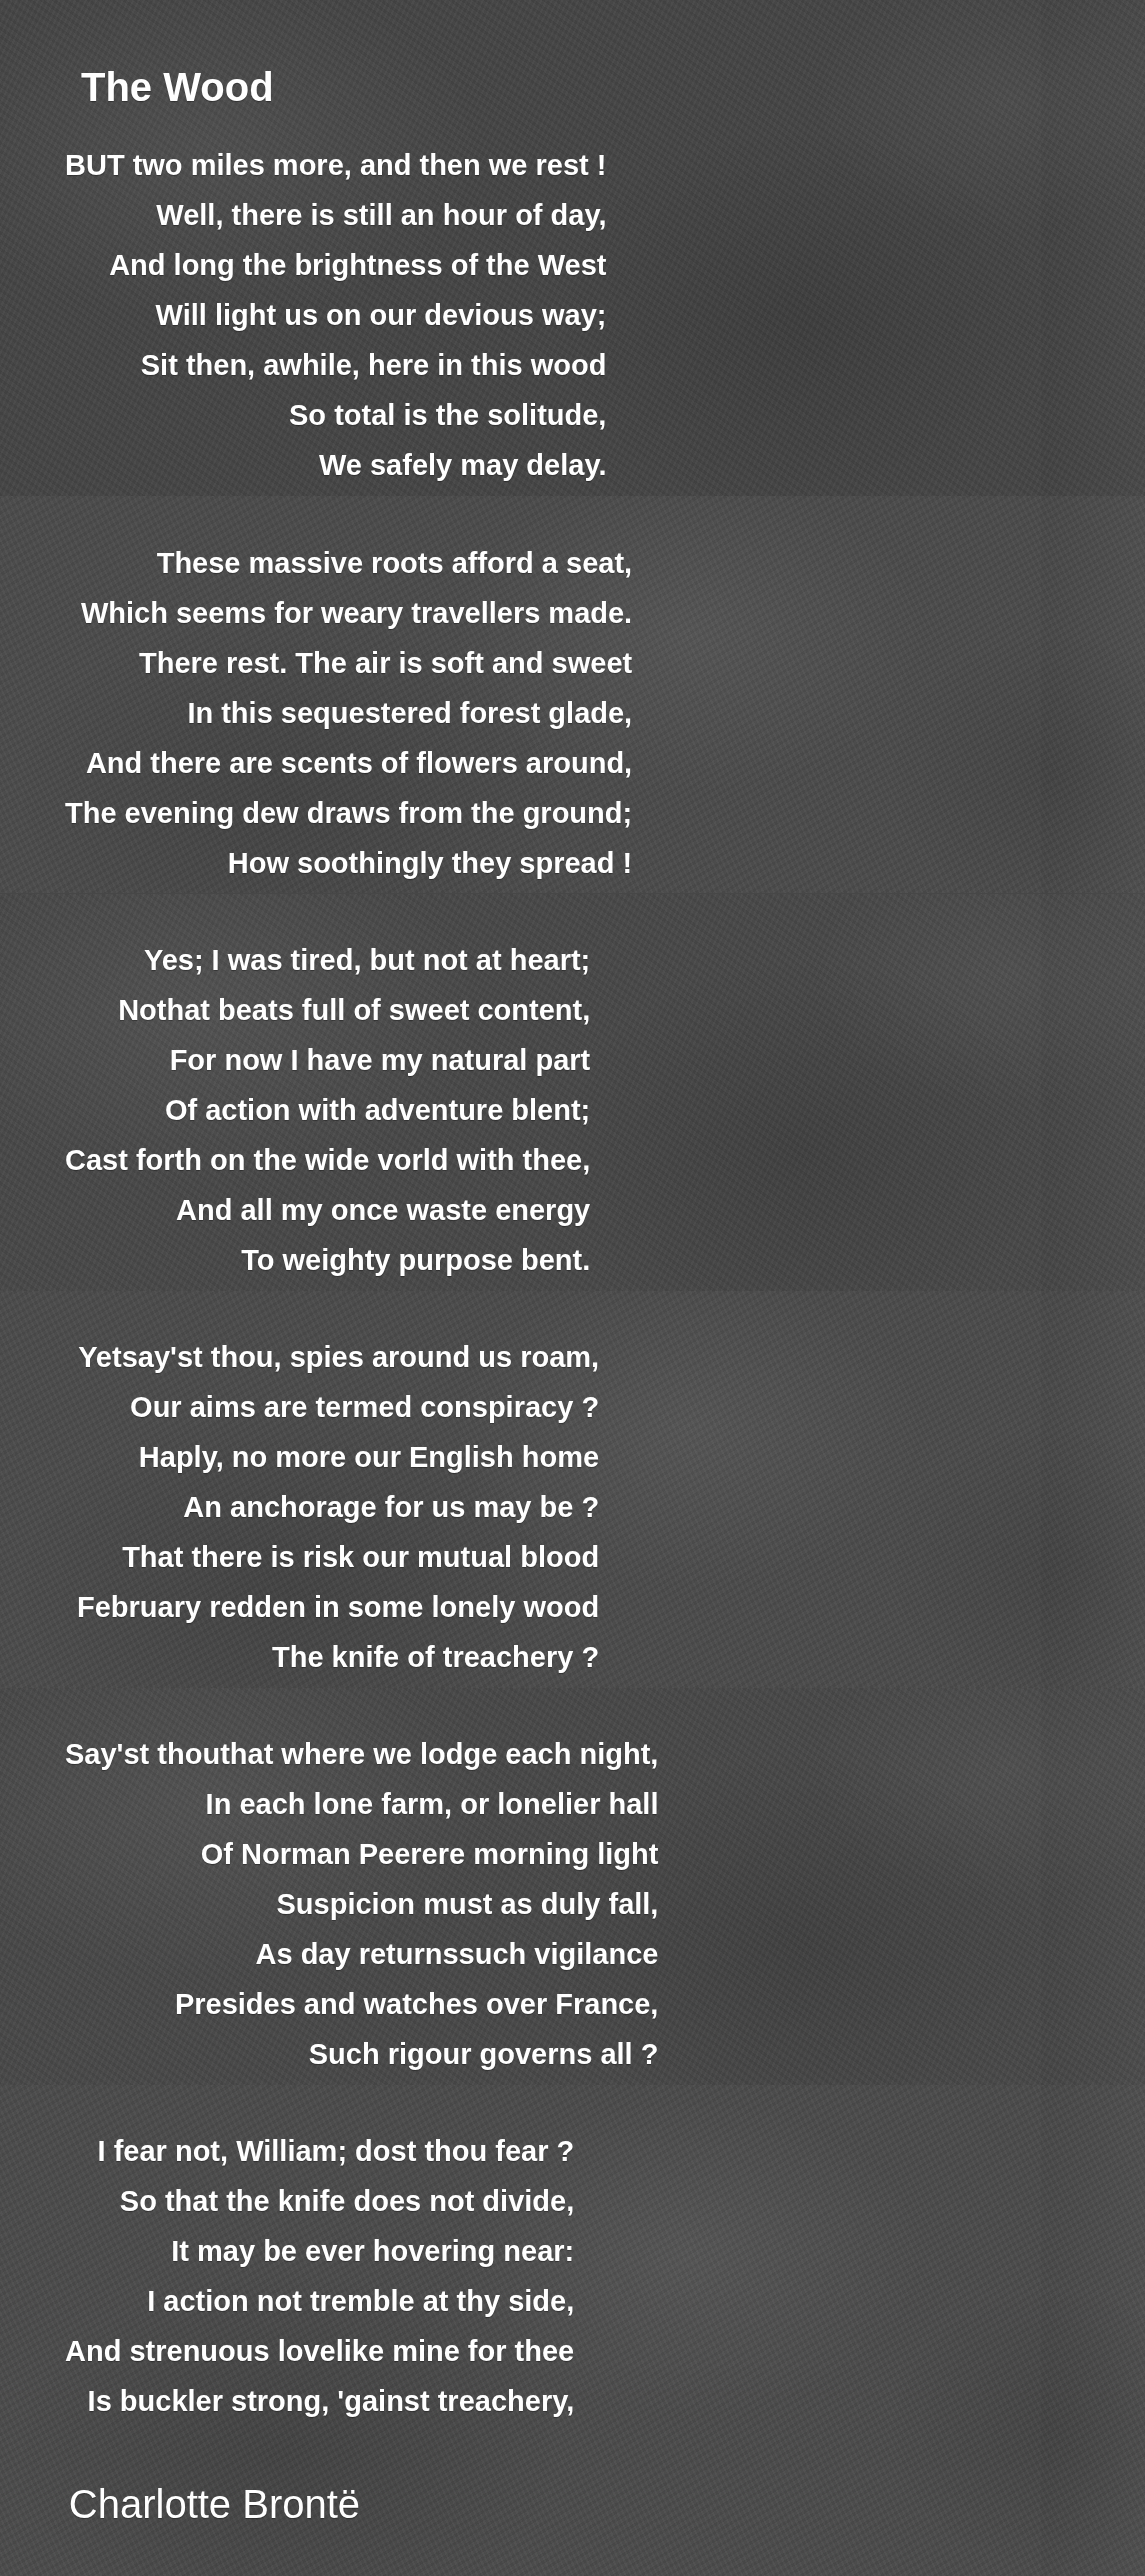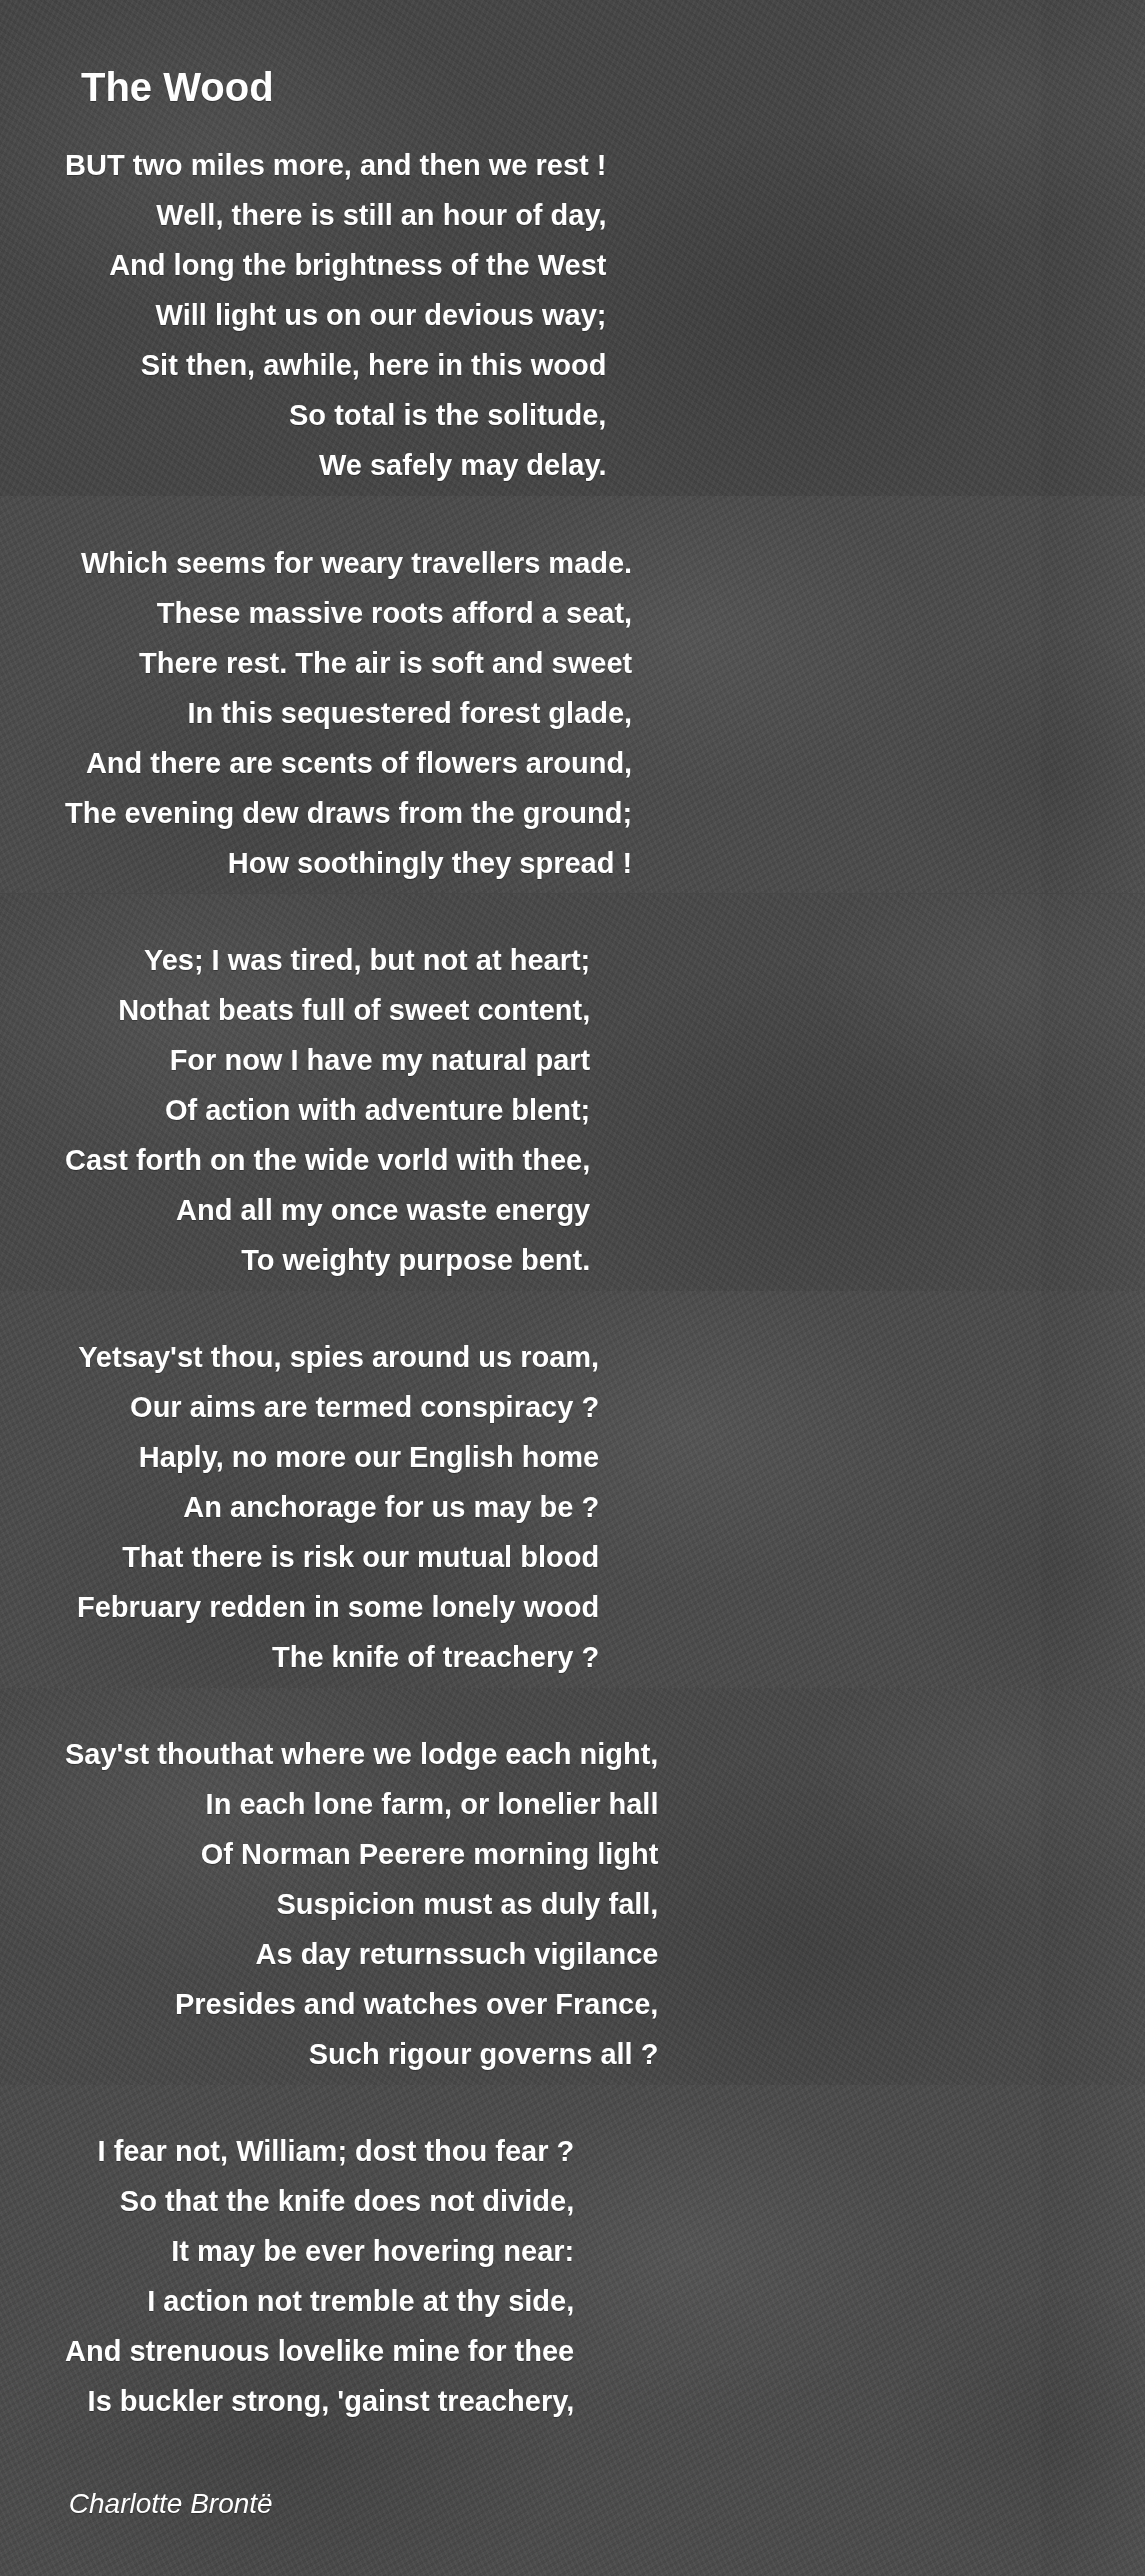--- a/index.html
+++ b/index.html
@@ -77,23 +77,22 @@
     font-size: 29px;
     line-height: 50px;
     height: 50px;
     white-space: nowrap;
     text-shadow: 0 1px 1px rgba(0,0,0,0.35);
   }
   .author {
     position: absolute;
     left: 3.8px;
     top: 2479px;
-    font-style: italic;
     font-weight: normal;
-    font-size: 28px;
+    font-size: 40px;
     line-height: 50px;
     white-space: nowrap;
     text-shadow: 0 1px 1px rgba(0,0,0,0.35);
   }
 </style>
 </head>
 <body>
 
 <div class="bg-band top" style="top:0;height:496px;"></div>
 <div class="bg-band alt" style="top:496px;height:397px;"></div>
@@ -111,22 +110,22 @@
     <span class="line">BUT two miles more, and then we rest !</span>
     <span class="line">Well, there is still an hour of day,</span>
     <span class="line">And long the brightness of the West</span>
     <span class="line">Will light us on our devious way;</span>
     <span class="line">Sit then, awhile, here in this wood</span>
     <span class="line">So total is the solitude,</span>
     <span class="line">We safely may delay.</span>
   </div>
 
   <div class="stanza" style="top:538px;">
+    <span class="line">These massive roots afford a seat,</span>
     <span class="line">Which seems for weary travellers made.</span>
-    <span class="line">These massive roots afford a seat,</span>
     <span class="line">There rest. The air is soft and sweet</span>
     <span class="line">In this sequestered forest glade,</span>
     <span class="line">And there are scents of flowers around,</span>
     <span class="line">The evening dew draws from the ground;</span>
     <span class="line">How soothingly they spread !</span>
   </div>
 
   <div class="stanza" style="top:935px;">
     <span class="line">Yes; I was tired, but not at heart;</span>
     <span class="line">Nothat beats full of sweet content,</span>

